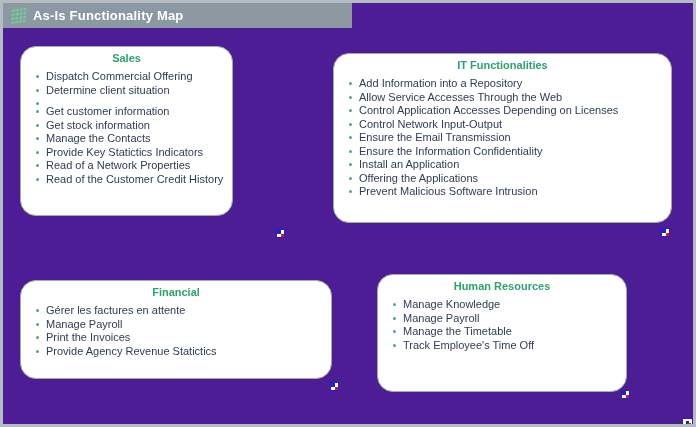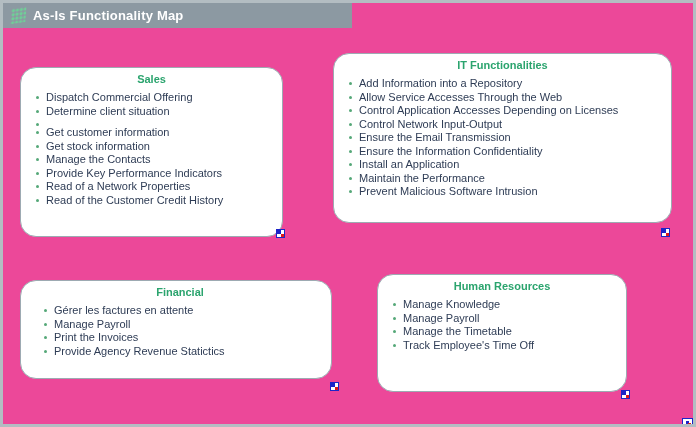--- a/index.html
+++ b/index.html
@@ -1,21 +1,21 @@
 <!DOCTYPE html>
 <html style="--header_bg: #8c99a2; --header_text: #ffffff; --outer_border: #b3bdc2; --box_border: #9daab2; --title_green: #2ba46e; --bullet_green: #55a878; --item_text: #2e3c55; --icon_green: #6fcf97; --marker_blue: #1c24c8; --marker_red: #e01818;"><head>
 <meta charset="utf-8">
 <style>
   html,body { margin:0; padding:0; background:#fff; }
   .page {
     position:relative;
     width:696px; height:427px;
     box-sizing:border-box;
     border:3px solid var(--outer_border,#b3bdc2);
-    background:#ec4899;
+    background:#4c1d95;
     overflow:hidden;
     font-family:"Liberation Sans", sans-serif;
   }
   
   .header-bar {
     position:absolute; left:0; top:0;
     width:349px; height:25px;
     background:var(--header_bg,#8c99a2);
     display:flex; align-items:center;
   }
@@ -58,23 +58,23 @@
     color:var(--item_text,#2e3c55);
     white-space:nowrap;
   }
   .bullet {
     flex:0 0 auto;
     width:3px; height:3px;
     border-radius:50%;
     background:var(--bullet_green,#55a878);
     margin:5px 7px 0 2px;
   }
-  #box-sales     { left:17px;  top:64px;  width:263px; height:170px; }
+  #box-sales     { left:17px;  top:43px;  width:213px; height:170px; }
   #box-it        { left:330px; top:50px;  width:339px; height:170px; }
-  #box-financial { left:17px;  top:277px; width:312px; height:99px;padding-left:8px; }
+  #box-financial { left:17px;  top:277px; width:312px; height:99px; }
   #box-hr        { left:374px; top:271px; width:250px; height:118px; }
 
   
   .marker {
     position:absolute;
     width:9px; height:9px;
     box-sizing:border-box;
     border:1px solid var(--marker_blue,#1c24c8);
     background:#fff;
   }
@@ -119,21 +119,21 @@
       <li>
           <span class="bullet"></span>
           <span>Get stock information</span>
         </li>
       <li>
           <span class="bullet"></span>
           <span>Manage the Contacts</span>
         </li>
       <li>
           <span class="bullet"></span>
-          <span>Provide Key Performance Indicators</span>
+          <span>Provide Key Statictics Indicators</span>
         </li>
       <li>
           <span class="bullet"></span>
           <span>Read of a Network Properties</span>
         </li>
       <li>
           <span class="bullet"></span>
           <span>Read of the Customer Credit History</span>
         </li>
     </ul>
@@ -169,21 +169,21 @@
       <li>
           <span class="bullet"></span>
           <span>Ensure the Information Confidentiality</span>
         </li>
       <li>
           <span class="bullet"></span>
           <span>Install an Application</span>
         </li>
       <li>
           <span class="bullet"></span>
-          <span>Maintain the Performance</span>
+          <span>Offering the Applications</span>
         </li>
       <li>
           <span class="bullet"></span>
           <span>Prevent Malicious Software Intrusion</span>
         </li>
     </ul>
   </div>
   <div class="marker" id="marker-it">
       <span class="tl"></span>
       <span class="br"></span>

